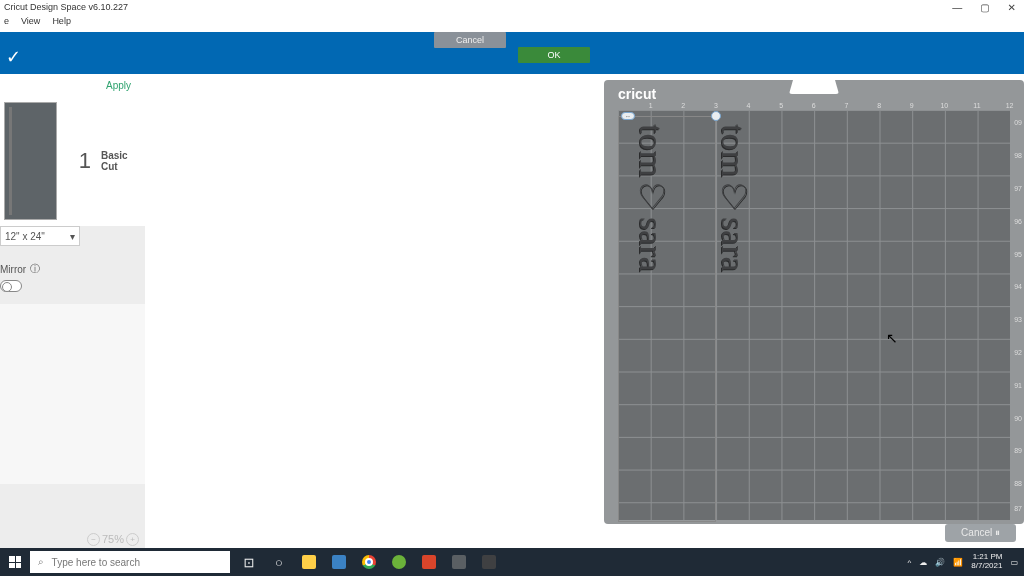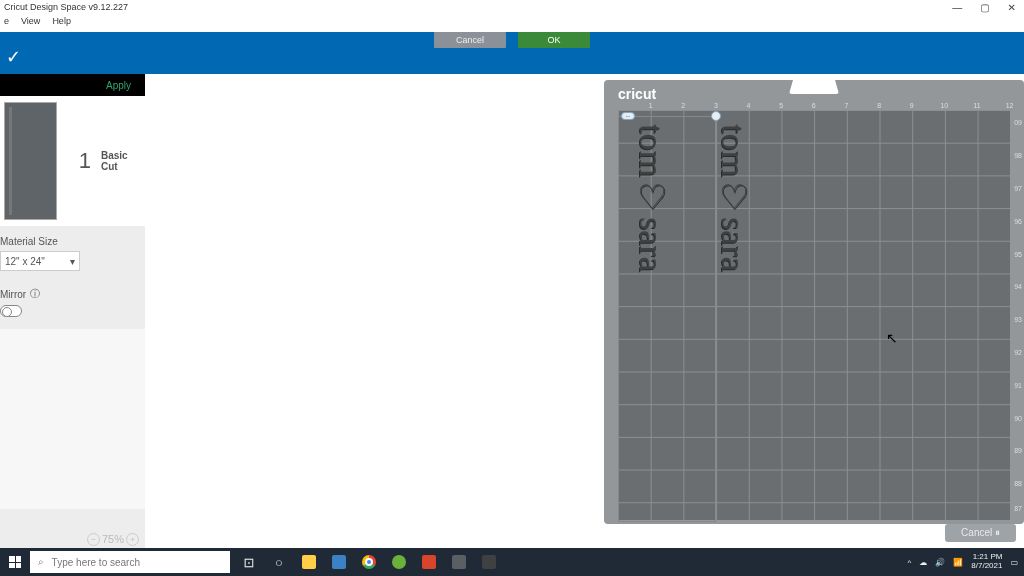--- a/index.html
+++ b/index.html
@@ -9,27 +9,27 @@
   .titlebar { height: 14px; background: #fff; font-size: 9px; color: #333; display: flex; align-items: center; padding-left: 4px; }
   .titlebar .win-controls { margin-left: auto; display: flex; gap: 18px; padding-right: 8px; color: #444; font-size: 10px; }
   .menubar { height: 14px; background: #fff; font-size: 9px; color: #333; display: flex; align-items: center; gap: 12px; padding-left: 4px; }
 
   
   .banner { background: #0168b3; color: #fff; height: 42px; width: 100%; position: relative; }
   .banner .msg { text-align: center; font-size: 10px; padding-top: 6px; }
   .banner .btns { display: flex; justify-content: center; gap: 12px; margin-top: 4px; }
   .banner .btn { width: 72px; height: 16px; border-radius: 1px; font-size: 9px; display: flex; align-items: center; justify-content: center; cursor: pointer; }
   .banner .cancel { background: #8a9199; color: #eee; }
-  .banner .ok { background: #3a8a3a; color: #fff; }
+  .banner .ok { background: #3a8a3a; color: #fff; margin-top: 15px; }
   .banner .check { position: absolute; left: 6px; top: 14px; color: #fff; font-size: 18px; }
 
   
   .workspace { display: flex; height: 478px; }
   .leftpanel { width: 145px; background: #ededed; display: flex; flex-direction: column; font-size: 10px; color: #555; }
-  .leftpanel .applyrow { height: 22px; display: flex; align-items: center; justify-content: flex-end; padding-right: 14px; background: #000000; }
+  .leftpanel .applyrow { height: 22px; display: flex; align-items: center; justify-content: flex-end; padding-right: 14px; background: #ffffff; }
   .leftpanel .applyrow span { color: #2fa36f; cursor: pointer; }
   .leftpanel .thumbarea { height: 130px; background: #fff; display: flex; align-items: center; padding-left: 4px; gap: 22px; }
   .thumbarea .thumb { width: 55px; height: 118px; background: #5e6468; border: 1px solid #aaa; position: relative; }
   .thumbarea .thumb::before { content: ""; position: absolute; inset: 4px 30px 4px 4px; background: linear-gradient(#777 0 0) 0 0/3px 100% no-repeat,#5e6468; }
   .thumbarea .num { font-size: 22px; color: #555; }
   .thumbarea .lbl { font-size: 10px; color: #555; font-weight: bold; }
   .leftpanel .matlabel { padding: 10px 0 4px 0; font-size: 10px; }
   .leftpanel .matselect { width: 80px; height: 20px; background: #fff; border: 1px solid #ccc; font-size: 10px; padding: 0 4px; display: flex; align-items: center; justify-content: space-between; cursor: pointer; }
   .leftpanel .mirror { margin-top: 16px; font-size: 10px; display: flex; align-items: center; gap: 4px; }
   .leftpanel .toggle { width: 22px; height: 12px; border: 1px solid #888; border-radius: 6px; margin-top: 4px; position: relative; background: #fff; cursor: pointer; }
@@ -75,21 +75,21 @@
   .winlogo { width: 12px; height: 12px; display: grid; grid-template-columns: 1fr 1fr; grid-template-rows: 1fr 1fr; gap: 1px; }
   .winlogo div { background: #fff; }
   .chrome { width: 14px; height: 14px; border-radius: 50%; background: conic-gradient(#ea4335 0 120deg,#34a853 120deg 240deg,#fbbc05 240deg 360deg); position: relative; }
   .chrome::after { content: ""; position: absolute; inset: 3px; background: #4285f4; border: 2px solid #fff; border-radius: 50%; }
   .sq { width: 14px; height: 14px; border-radius: 2px; }
 </style>
 </head>
 <body>
 
 <div class="titlebar">
-  <span>Cricut Design Space v9.12.227</span>
+  <span>Cricut Design Space v6.10.227</span>
   <div class="win-controls">
     <span>—</span>
     <span>▢</span>
     <span>✕</span>
   </div>
 </div>
 
 <div class="menubar">
   <span>e</span>
   <span>View</span>
@@ -110,21 +110,20 @@
     <div class="applyrow">
         <span>Apply</span>
       </div>
     <div class="thumbarea">
       <div class="thumb"></div>
       <div style="display:flex;flex-direction:column;align-items:center;gap:18px">
         <span class="num">1</span>
       </div>
       <span class="lbl" style="margin-left:-12px">Basic Cut</span>
     </div>
-    <div class="matlabel">Material Size</div>
     <div class="matselect">
       <span>12" x 24"</span>
       <span>▾</span>
     </div>
     <div class="mirror">
       <span>Mirror</span>
       <span>ⓘ</span>
     </div>
     <div class="toggle"></div>
     <div class="blank"></div>

